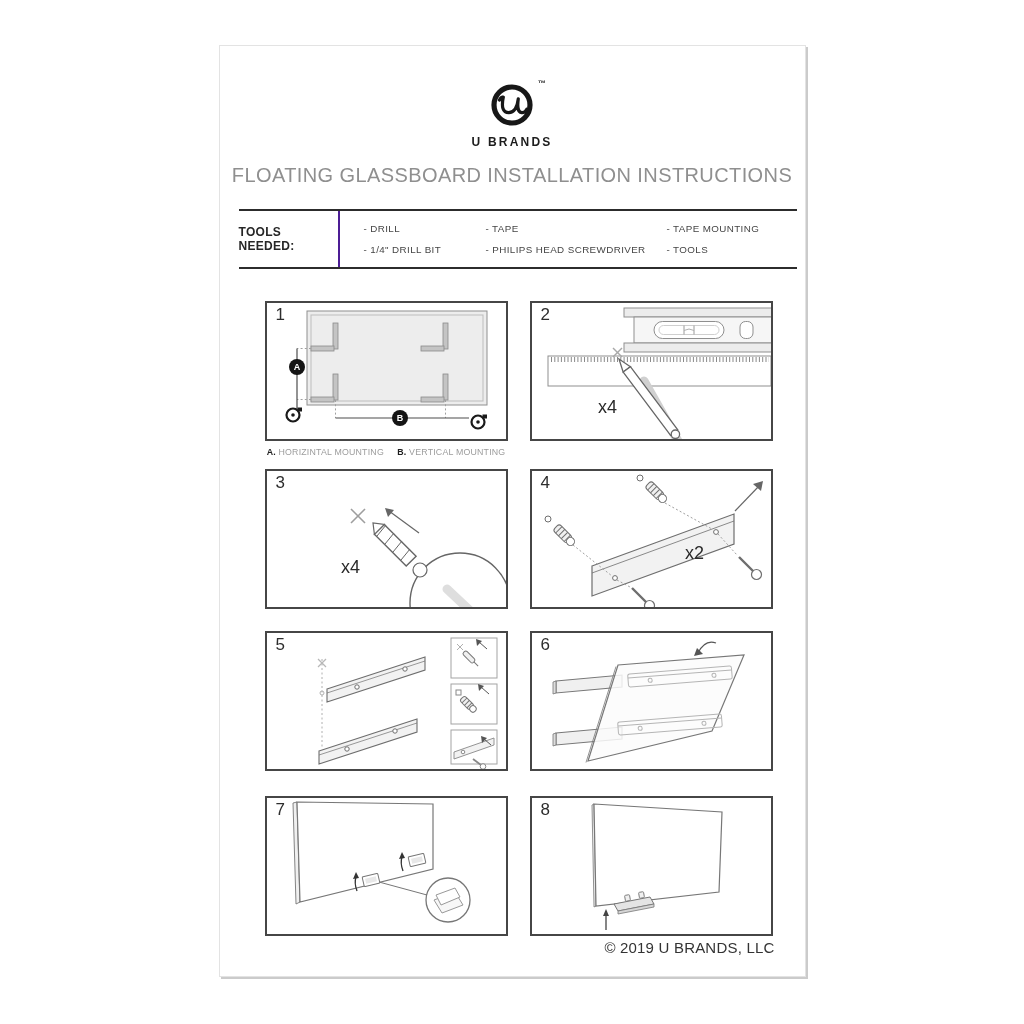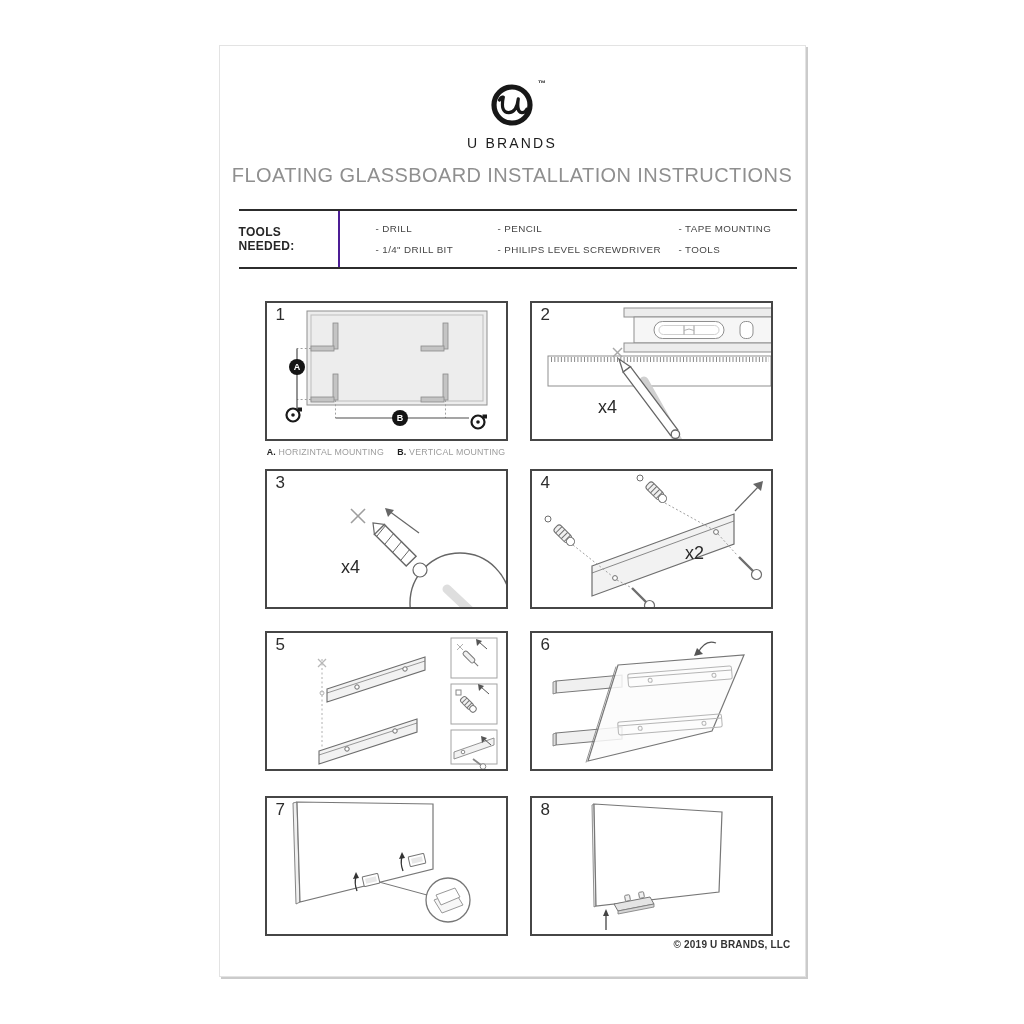--- a/index.html
+++ b/index.html
@@ -10,38 +10,38 @@
   }
   .paper{
     position:relative;width:587px;height:932px;margin:45px auto 0;
     background:#fff;border:1px solid #e3e3e3;box-sizing:border-box;
     box-shadow:2px 2px 0 #cbcbcb;
   }
   
   .logo{position:absolute;top:36px;left:0;width:100%;text-align:center;}
   .logo-mark{position:relative;display:inline-block;width:46px;height:46px;}
   .logo-tm{position:absolute;top:-3px;right:-11px;font-size:8px;font-weight:bold;color:#222;}
-  .brand-name{margin-top:3px;font-size:14px;font-weight:normal;letter-spacing:2.2px;color:#1d1d1d;}
+  .brand-name{margin-top:3px;font-size:12px;font-weight:bold;letter-spacing:2.2px;color:#1d1d1d;}
   
   .title{
     position:absolute;top:118px;left:0;width:100%;text-align:center;
     font-size:20px;letter-spacing:0.4px;color:#8f8f8f;white-space:nowrap;font-weight:normal;
   }
   
   .tools-bar{
     position:absolute;left:19px;top:163px;width:558px;height:60px;box-sizing:border-box;
     border-top:2px solid #2c2c2c;border-bottom:2px solid #2c2c2c;display:flex;
   }
   .tools-label-cell{
     width:99px;border-right:2px solid #4c1d95;display:flex;align-items:center;justify-content:center;
     font-weight:bold;font-size:12px;letter-spacing:0.3px;color:#262626;
   }
   .tools-items{
     flex:1;display:grid;grid-template-columns:122px 181px auto;
-    padding-left:36px;align-content:center;row-gap:10px;
+    padding-left:24px;align-content:center;row-gap:10px;
     font-size:9.8px;color:#454545;letter-spacing:0.4px;
   }
   
   .panel{
     position:absolute;width:243px;height:140px;border:2px solid #464646;
     box-sizing:border-box;background:#fff;
   }
   #p1{left:45px;top:255px}#p2{left:310px;top:255px}
   #p3{left:45px;top:423px}#p4{left:310px;top:423px}
   #p5{left:45px;top:585px}#p6{left:310px;top:585px}
@@ -52,22 +52,22 @@
   .count-label{font-size:18px;fill:#2b2b2b;font-weight:500;}
   .badge{font-size:9px;font-weight:bold;fill:#fff;text-anchor:middle;}
   
   .caption{
     position:absolute;left:45px;top:401px;width:243px;text-align:center;
     font-size:8.8px;color:#9c9c9c;letter-spacing:0.2px;white-space:nowrap;
   }
   .caption b{color:#1f1f1f;}
   .caption .gap{display:inline-block;width:8px;}
   .footer{
-    position:absolute;left:328px;top:893px;width:243px;text-align:right;
-    font-size:10px;font-weight:bold;color:#333;letter-spacing:0.2px;
+    position:absolute;left:312px;top:893px;width:243px;text-align:right;
+    font-size:15px;font-weight:normal;color:#333;letter-spacing:0.2px;
   }
 </style>
 </head>
 <body>
 
 <div class="paper">
 
   <div class="logo">
     <span class="logo-mark">
       <svg width="46" height="46" viewBox="0 0 46 46">
@@ -78,24 +78,24 @@
     </span>
     <div class="brand-name">U BRANDS</div>
   </div>
 
   <div class="title">FLOATING GLASSBOARD INSTALLATION INSTRUCTIONS</div>
 
   <div class="tools-bar">
     <div class="tools-label-cell">TOOLS NEEDED:</div>
     <div class="tools-items">
       <span>- DRILL</span>
-      <span>- PENCIL</span>
+      <span>- TAPE</span>
       <span>- TAPE MOUNTING</span>
       <span>- 1/4" DRILL BIT</span>
-      <span>- PHILIPS LEVEL SCREWDRIVER</span>
+      <span>- PHILIPS HEAD SCREWDRIVER</span>
       <span>- TOOLS</span>
     </div>
   </div>
 
   <div class="panel" id="p1">
     <span class="step-num">1</span>
     <svg viewBox="0 0 239 136">
       <rect x="40" y="8" width="180" height="94" fill="#ededed" stroke="#8f8f8f" stroke-width="1"></rect>
       <rect x="44" y="12" width="172" height="86" fill="none" stroke="#bdbdbd" stroke-width="1"></rect>
       <g fill="#c4c4c4" stroke="#8a8a8a" stroke-width="0.8">

